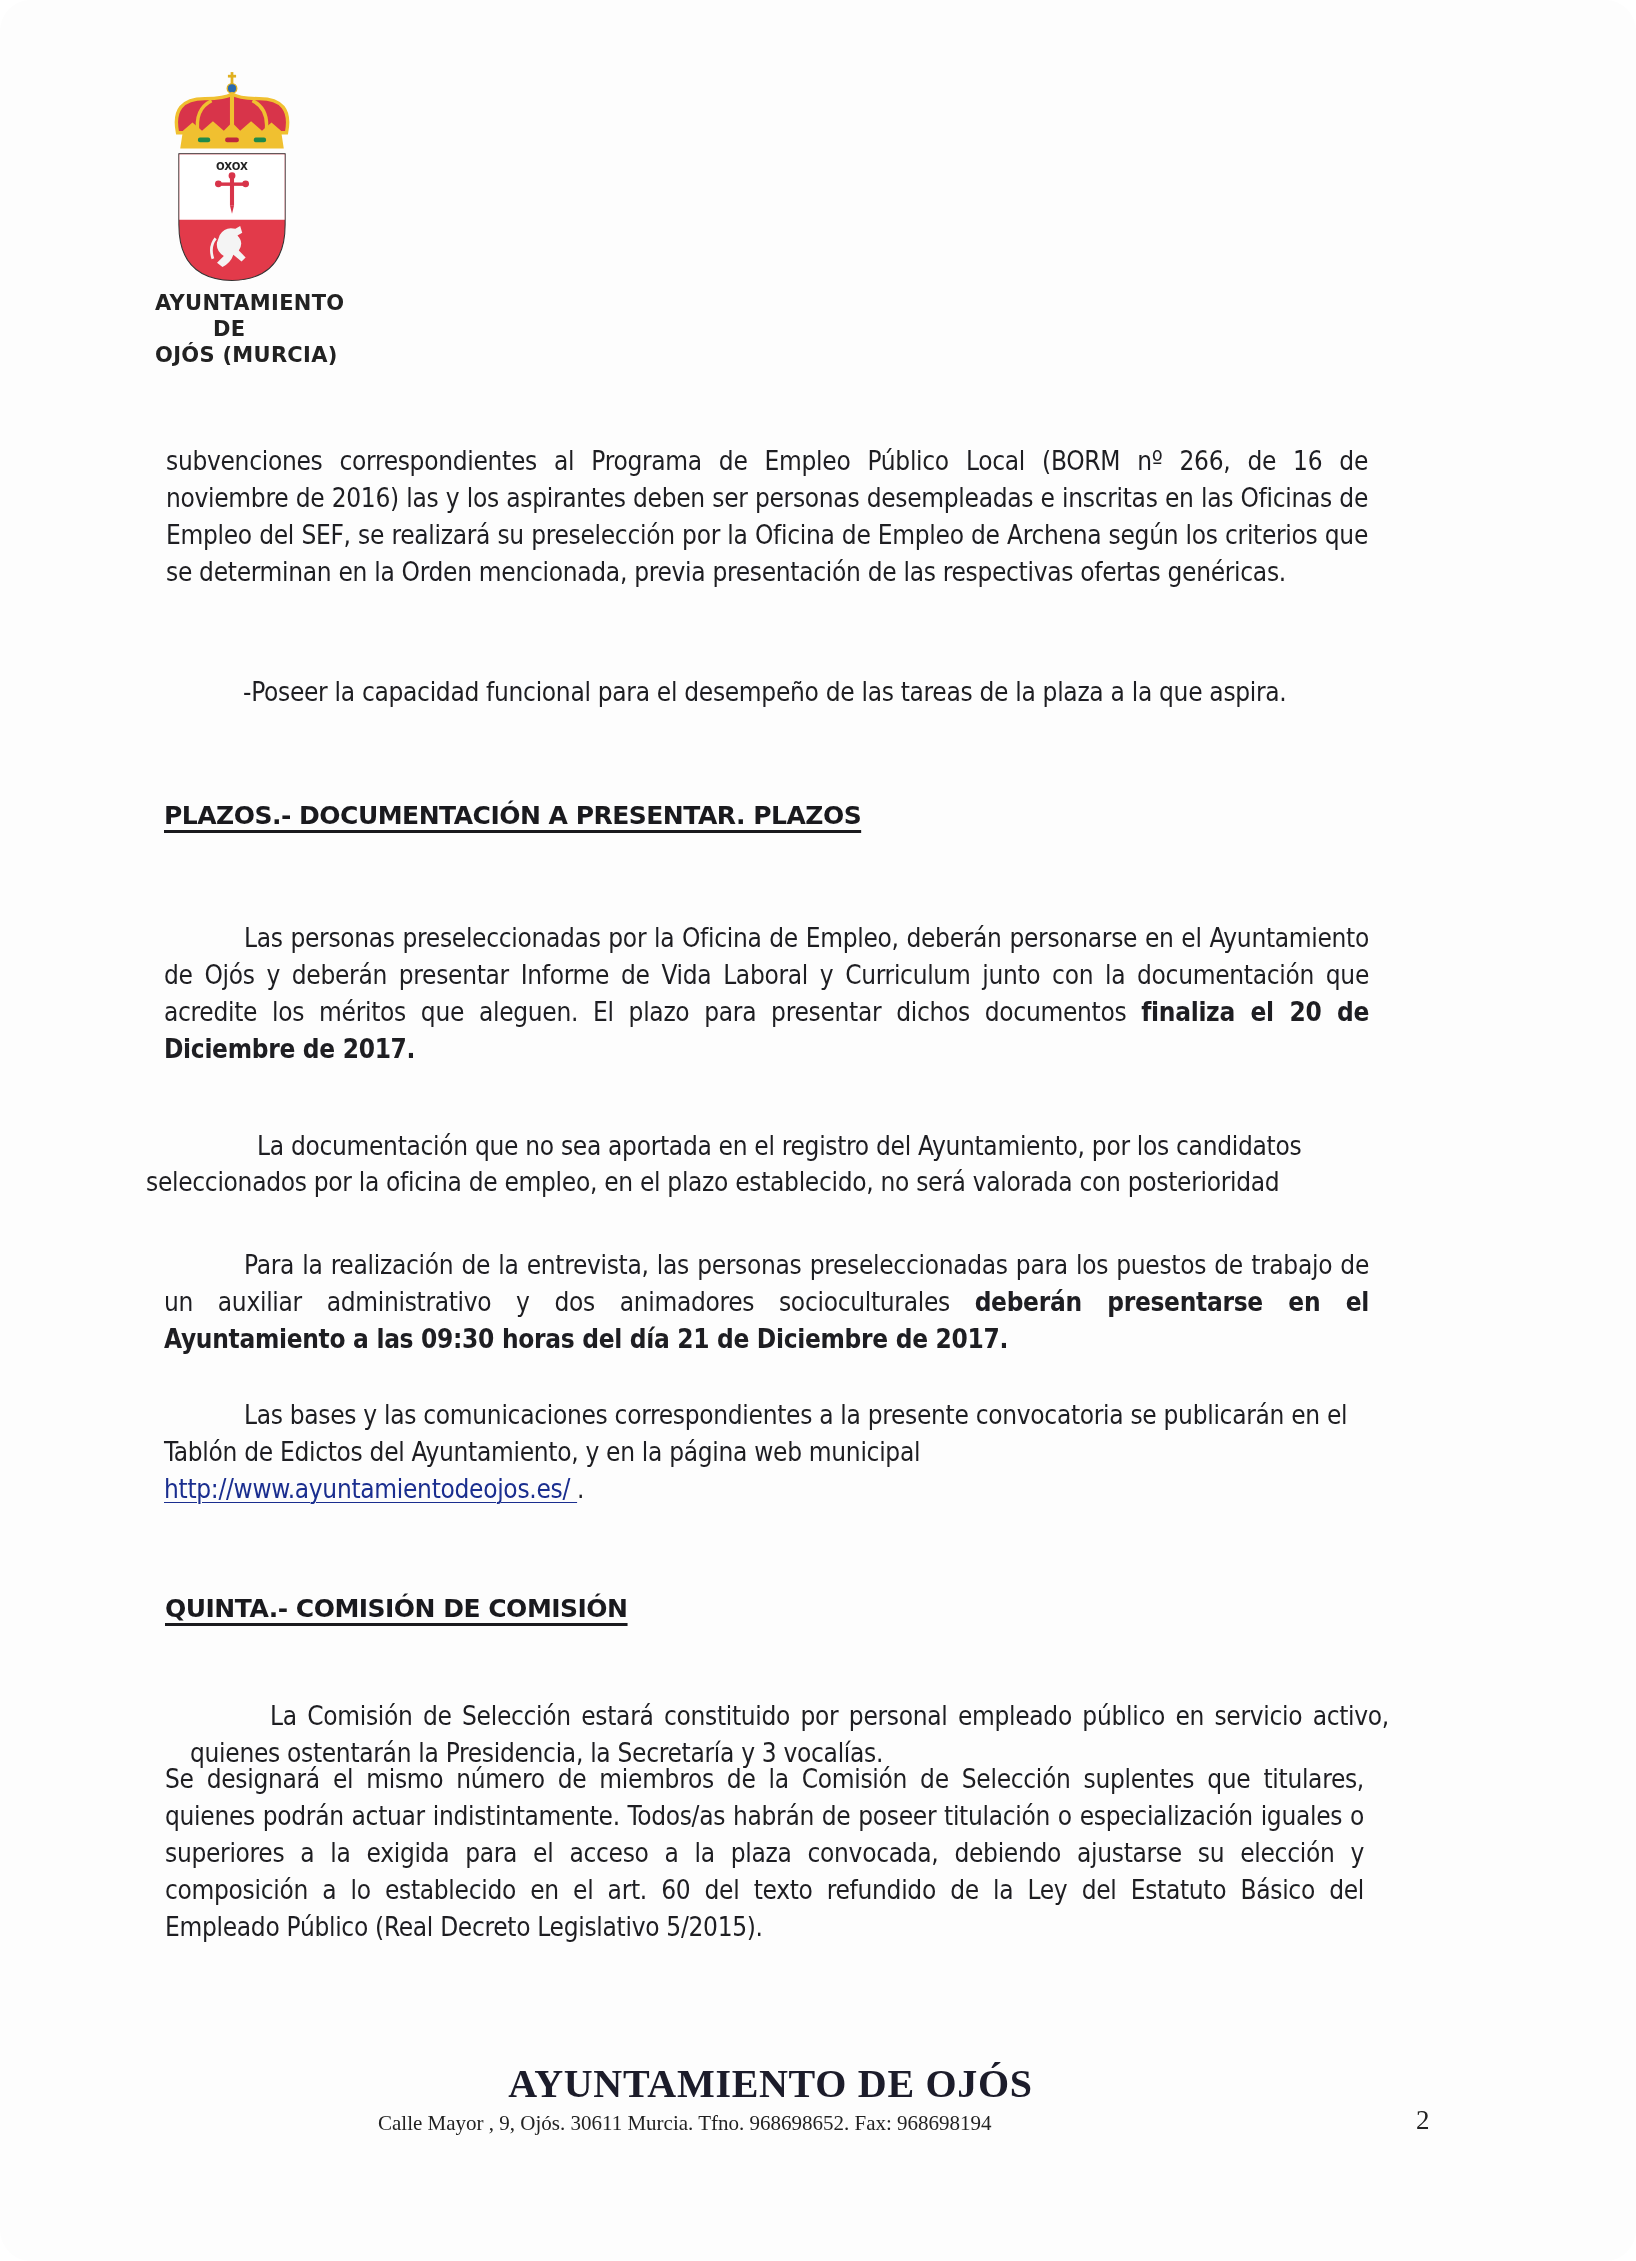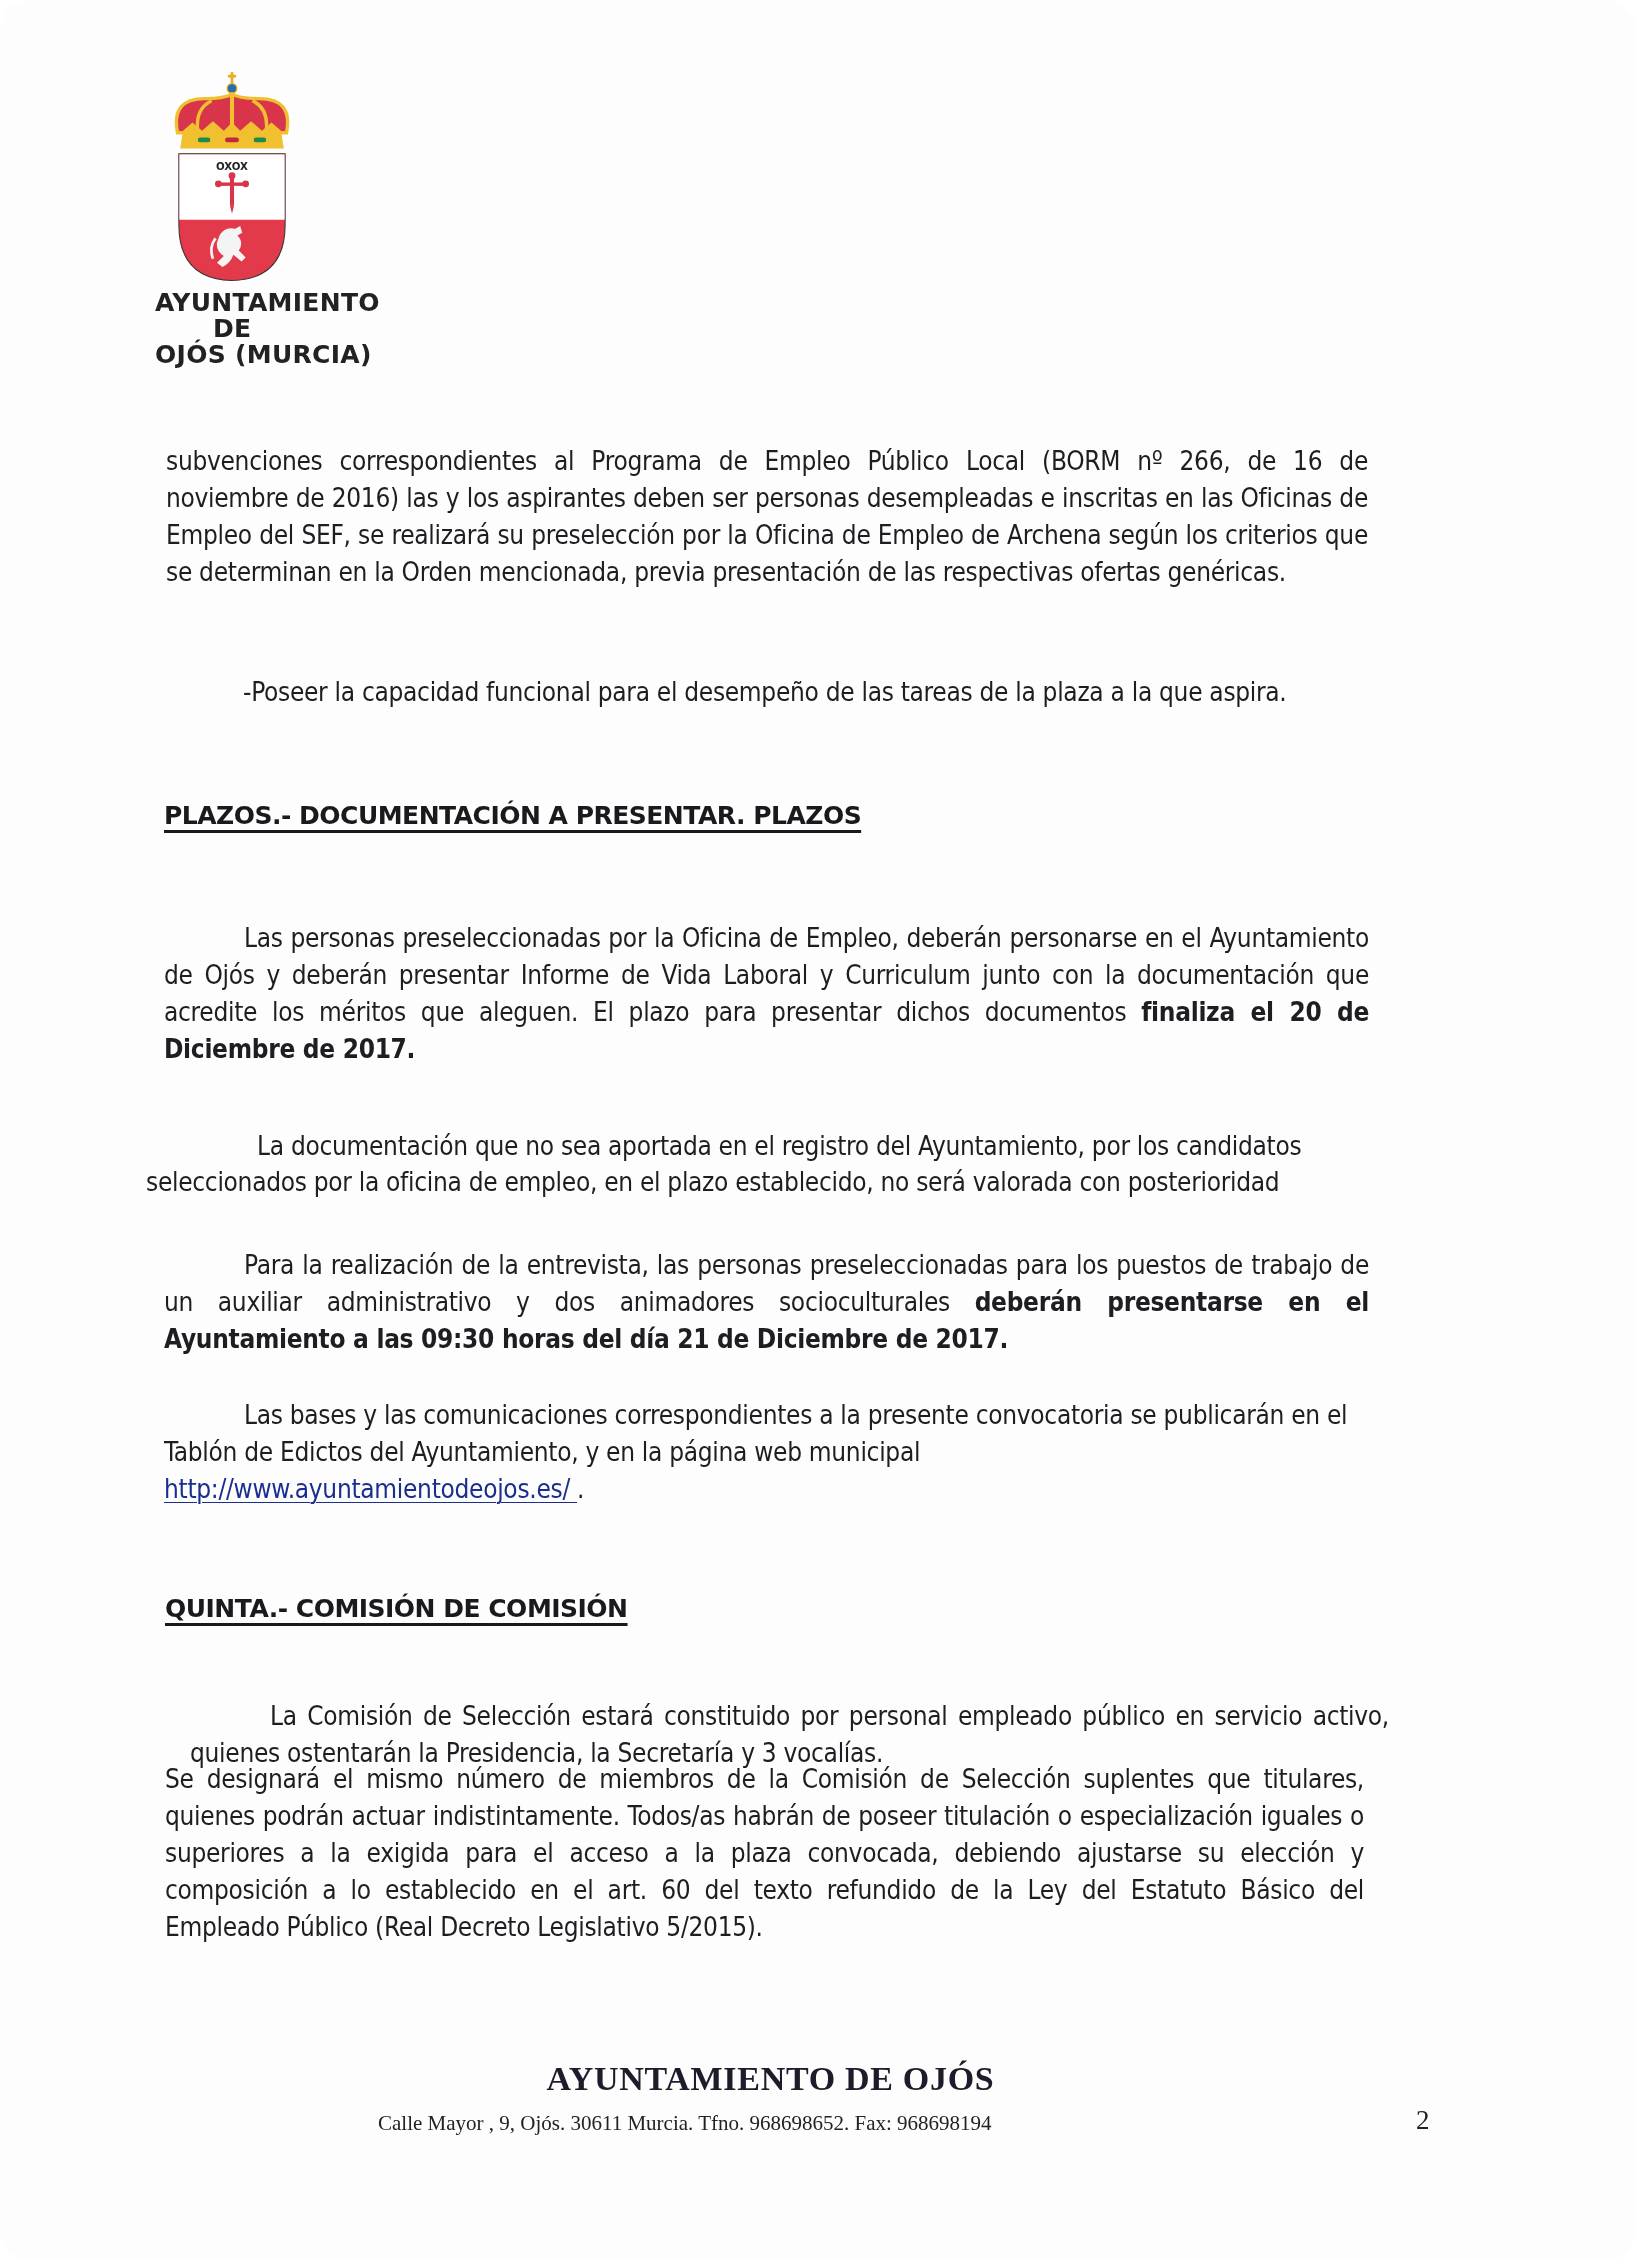--- a/index.html
+++ b/index.html
@@ -6,21 +6,21 @@
     body {
       width: 1636px; height: 2261px; position: relative; overflow: hidden;
       font-family: "DejaVu Sans", sans-serif; color: #1c1c20;
     }
     .page { position: absolute; inset: 0; background: #fdfdfd; border-radius: 31px; }
 
     
     .logo { position: absolute; left: 157px; top: 68px; width: 150px; height: 218px; }
     .logo-caption {
       position: absolute; left: 155px; top: 290px; width: 164px;
-      font-family: "DejaVu Sans", sans-serif; font-size: 25px; line-height: 26px;
+      font-family: "DejaVu Sans", sans-serif; font-size: 21px; line-height: 26px;
       color: #222; font-weight: 600; letter-spacing: 0.3px;
     }
     .logo-caption div { white-space: nowrap; }
     .logo-caption .cap-de { padding-left: 58px; }
 
     
     .txt {
       position: absolute; font-size: 26px; line-height: 37px; color: #1e1e22;
       font-family: "DejaVu Sans", sans-serif; letter-spacing: -0.3px;
       font-stretch: condensed;
@@ -31,21 +31,21 @@
     .heading {
       position: absolute; font-size: 25px; font-weight: bold; color: #1a1a1e;
       text-decoration: underline; text-decoration-thickness: 2.7px; text-underline-offset: 5.5px;
       letter-spacing: -0.5px;
     }
     .link { color: #1a2e8f; text-decoration: underline; text-decoration-thickness: 1.4px; text-underline-offset: 4.1px; }
 
     
     .footer-title {
       position: absolute; left: 0; right: 0; top: 2060px; text-align: center;
-      font-family: "Liberation Serif", serif; font-weight: bold; font-size: 34px; color: #1c1c2a;
+      font-family: "Liberation Serif", serif; font-weight: bold; font-size: 40px; color: #1c1c2a;
       letter-spacing: 0.7px; padding-right: 95px;
     }
     .footer-address {
       position: absolute; left: 378px; top: 2111px;
       font-family: "Liberation Serif", serif; font-size: 21px; color: #222;
     }
     .page-number {
       position: absolute; left: 1416px; top: 2105px;
       font-family: "Liberation Serif", serif; font-size: 27px; color: #222;
     }

